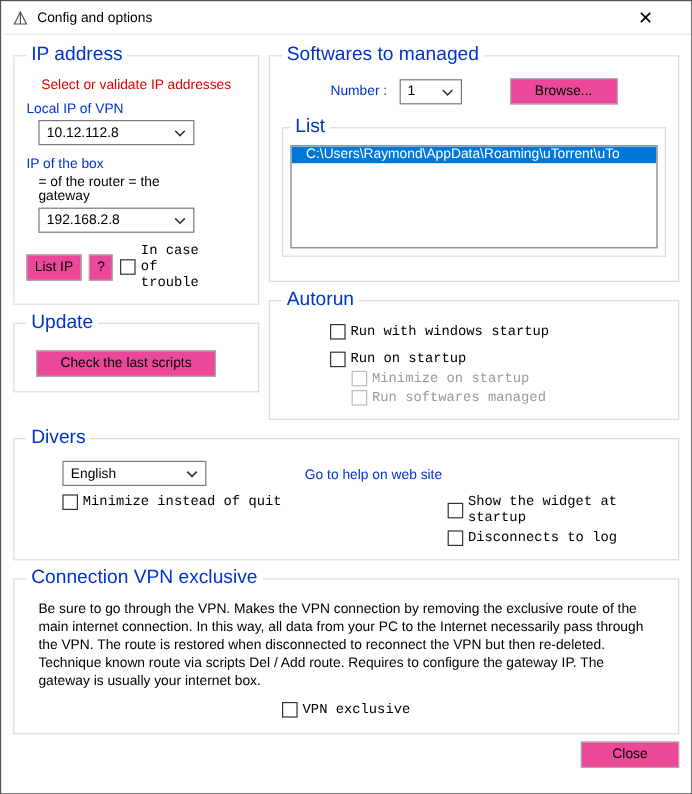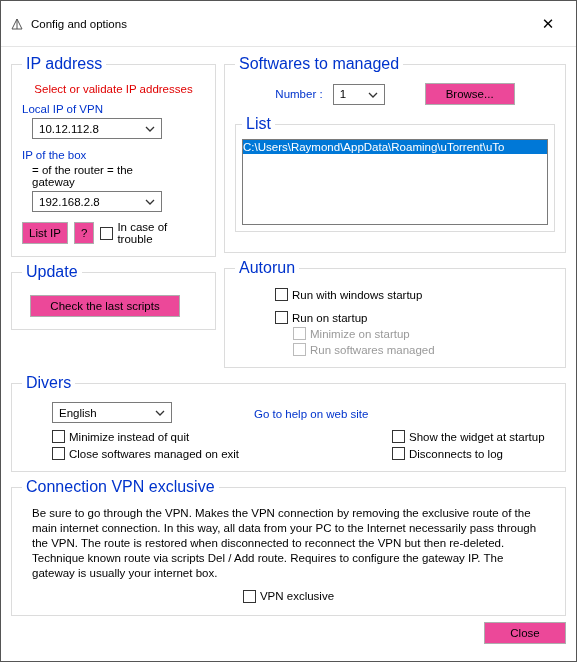--- a/index.html
+++ b/index.html
@@ -8,24 +8,24 @@
     font-family: "Segoe UI", Tahoma, sans-serif;
     font-size: 11.5px;
     background: #fff;
     color: #000;
     width: 577px;
     height: 662px;
     overflow: hidden;
     border: 1px solid #555;
   }
   .titlebar {
-    height: 46px;
+    height: 28px;
     display: flex;
     align-items: center;
-    padding: 0 8px 0 8px;
+    padding: 0 18px 0 8px;
     border-bottom: 1px solid #e5e5e5;
   }
   .titlebar .icon {
     width: 16px; height: 16px; margin-right: 6px;
     display: inline-flex; align-items: center; justify-content: center;
   }
   .titlebar .title { flex: 1; }
   .titlebar .closex {
     width: 40px; text-align: center; font-size: 15px;
     font-family: Arial, sans-serif; color: #000; cursor: default;
@@ -82,41 +82,42 @@
     cursor: default;
     min-height: 22px;
   }
   .btn.wide { width: 150px; }
   .btn.small { padding: 3px 6px; }
   .chk {
     display: inline-flex;
     align-items: center;
     gap: 4px;
     margin: 1px 0;
+    font-family: Liberation Mono, monospace;
   }
   .chk .box {
     width: 13px; height: 13px;
     border: 1px solid #333;
     background: #fff;
     flex-shrink: 0;
   }
   .chk.disabled .box { border-color: #bbb; }
   .chk.disabled .lbl { color: #9a9a9a; }
   .indent { margin-left: 18px; }
   .listbox {
     border: 1px solid #7a7a7a;
     background: #fff;
     height: 86px;
     overflow: hidden;
     padding: 0;
   }
   .listbox .item {
     background: #0078d7;
     color: #fff;
-    padding: 1px 0;
+    padding: 1px 12px;
     white-space: nowrap;
     overflow: hidden;
     font-size: 11.5px;
   }
   .soft-row {
     display: flex; align-items: center; gap: 10px;
     margin-bottom: 10px;
     justify-content: center;
   }
   .numlabel { color: #0033cc; }
@@ -264,24 +265,20 @@
         </div>
       </div>
       <div class="gotohelp">Go to help on web site</div>
     </div>
     <div class="divers-row">
       <div class="divers-col" style="margin-left:30px; width:260px;">
         <span class="chk">
           <span class="box"></span>
           <span class="lbl">Minimize instead of quit</span>
         </span>
-        <span class="chk">
-          <span class="box"></span>
-          <span class="lbl">Close softwares managed on exit</span>
-        </span>
       </div>
       <div class="divers-col" style="margin-left:60px;">
         <span class="chk">
           <span class="box"></span>
           <span class="lbl">Show the widget at startup</span>
         </span>
         <span class="chk">
           <span class="box"></span>
           <span class="lbl">Disconnects to log</span>
         </span>

